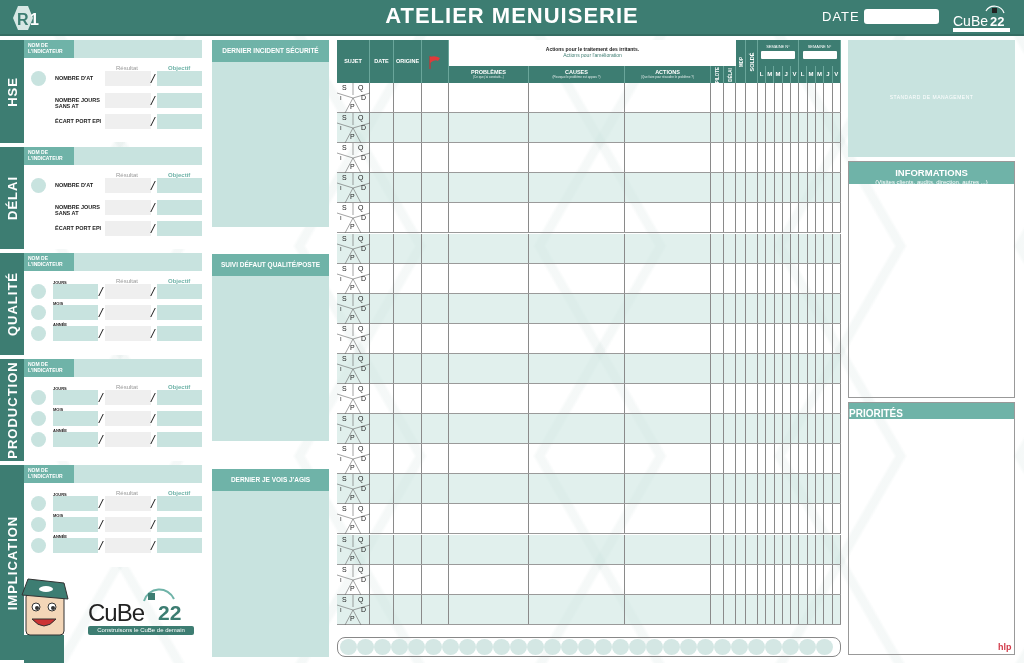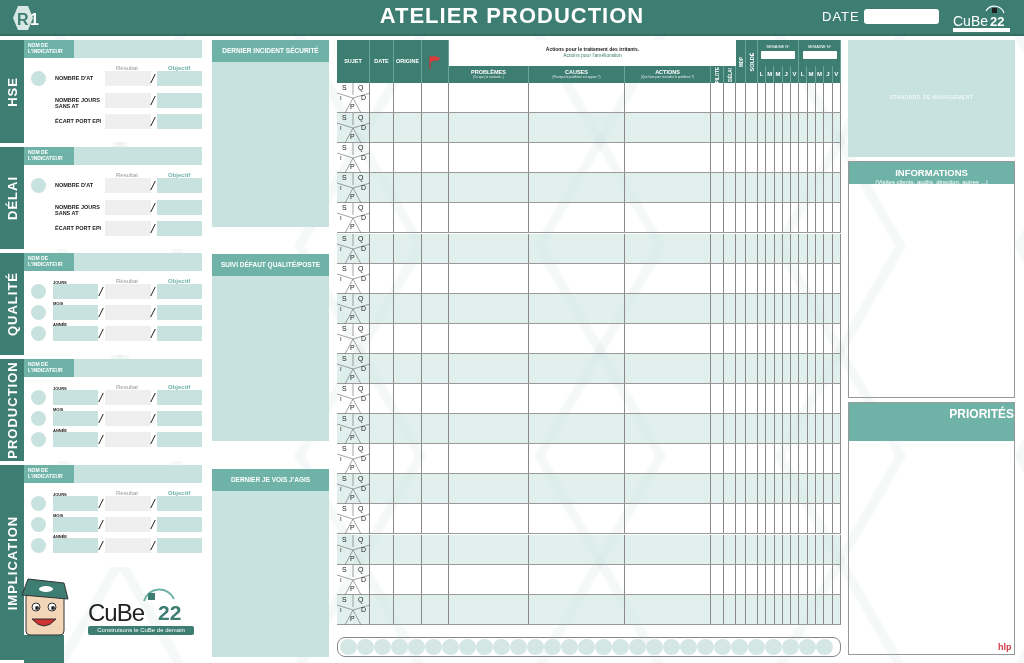--- a/index.html
+++ b/index.html
@@ -46,37 +46,37 @@
 .circles-bar{left:337px;top:637px;width:504px;height:20px;border:1px solid #888;border-radius:8px;display:flex;align-items:center;padding:0 2px;gap:0}
 .circles-bar div{width:17px;height:16px;border-radius:50%;background:#d4e7e4;flex:none}
 
 .std{left:848px;top:40px;width:167px;height:117px;background:#c8e3df}
 .std span{position:absolute;left:0;right:0;top:54px;text-align:center;color:#fff;font-size:5px;letter-spacing:.5px}
 .info{left:848px;top:161px;width:167px;height:237px;border:1px solid #999}
 .info-head{position:absolute;left:0;top:0;right:0;height:22px;background:#6fb3a8;color:#fff;text-align:center}
 .info-title{font-size:9.5px;font-weight:bold;display:block;line-height:12px;padding-top:5px}
 .info-sub{font-size:6px;display:block}
 .prio{left:848px;top:402px;width:167px;height:253px;border:1px solid #999}
-.prio-head{position:absolute;left:0;top:0;right:0;height:38px;background:#6fb3a8;color:#fff;text-align:right;font-size:12px;font-weight:bold;line-height:22px}
+.prio-head{position:absolute;left:0;top:0;right:0;height:16px;background:#6fb3a8;color:#fff;text-align:left;font-size:10px;font-weight:bold;line-height:22px}
 .hlp{left:998px;top:642px;color:#d23b4a;font-size:9px;font-weight:bold}
 .cube-big{left:86px;top:585px;width:110px;height:52px}
 .mascot{left:18px;top:575px;width:54px;height:88px}
 </style>
 </head>
 <body>
 
 <div class="bg-pattern"></div>
 
 <div class="abs header"></div>
 <svg class="abs logo-r1" viewBox="0 0 34 28">
   <polygon points="10,2 20,2 25,14 20,26 10,26 5,14" fill="#e8f3f1" opacity=".9"></polygon>
   <text x="9" y="21" font-size="16" font-weight="bold" fill="#3d7d72" font-family="Liberation Sans, sans-serif">R</text>
   <text x="22" y="21" font-size="16" font-weight="bold" fill="#fff" font-family="Liberation Sans, sans-serif">1</text>
 </svg>
-<div class="abs title">ATELIER PRODUCTION</div>
+<div class="abs title">ATELIER MENUISERIE</div>
 <div class="abs date-label">DATE :</div>
 <input class="abs date-input" value="" style="">
 <svg class="abs cube-hdr" viewBox="0 0 60 30">
   <path d="M34 8 A10 10 0 0 1 52 10" stroke="#fff" stroke-width="1.2" fill="none"></path>
   <rect x="40" y="5" width="5" height="5" fill="#222"></rect>
   <text x="1" y="23" font-size="14" fill="#fff" font-family="Liberation Sans, sans-serif">CuBe</text>
   <text x="38" y="23" font-size="13" font-weight="bold" fill="#fff" font-family="Liberation Sans, sans-serif">22</text>
   <rect x="1" y="25" width="57" height="4" fill="#fff"></rect>
 </svg>
 

